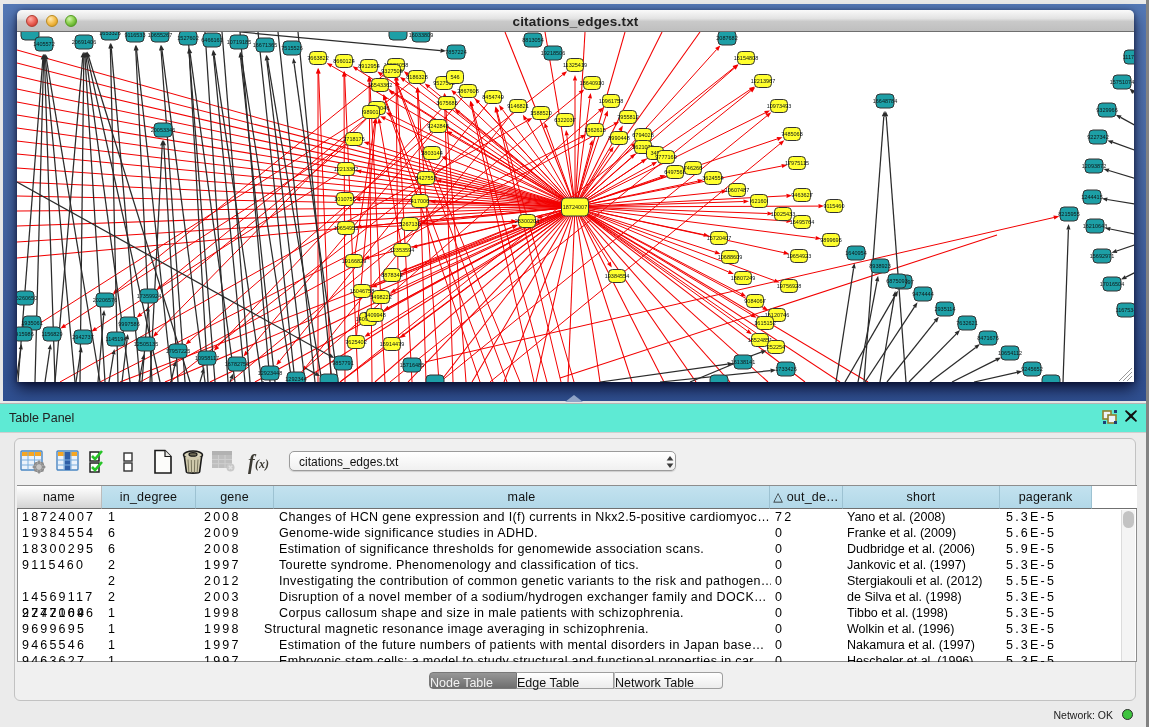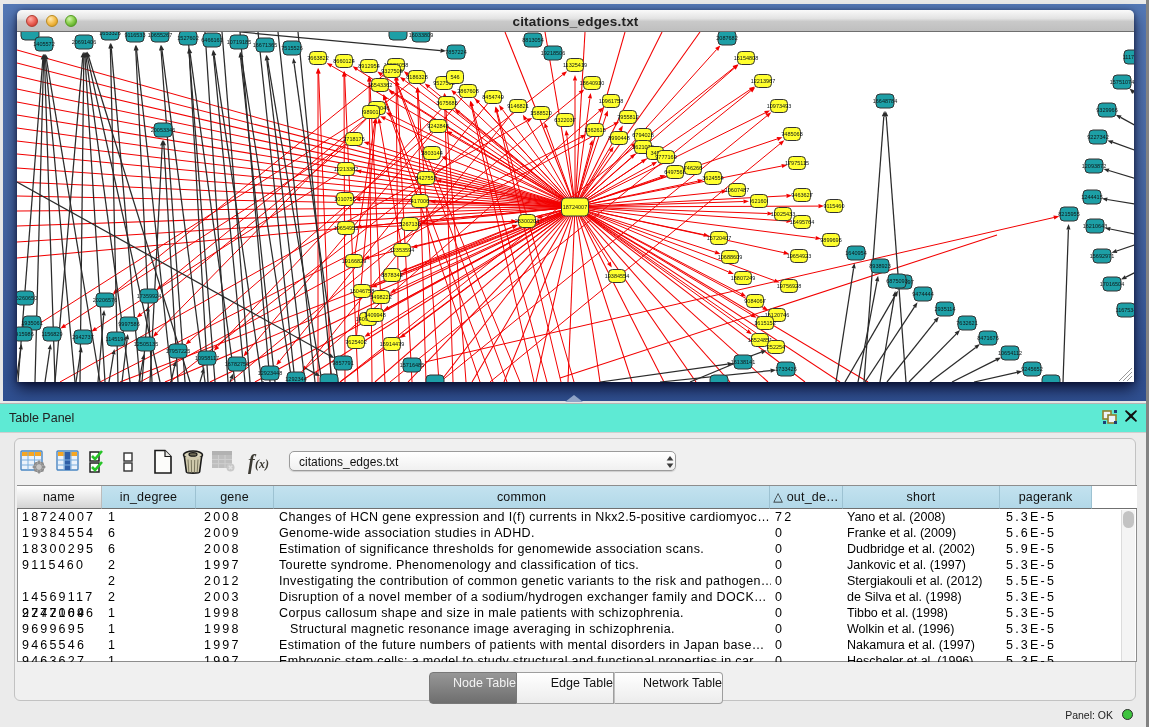--- a/index.html
+++ b/index.html
@@ -24,21 +24,21 @@
  border:1px solid #9b9b9b;border-radius:5px;box-shadow:0 1px 1px rgba(0,0,0,.15)}
 #dropdown .txt{position:absolute;left:9px;top:3px;font-size:12px;color:#111}
 #table{position:absolute;left:17px;top:485px;width:1120px;height:177px;background:#fff;border:1px solid #8d8d8d}
 .hcell{position:absolute;top:486px;height:23px;font-size:12.5px;letter-spacing:0.2px;color:#111;text-align:center;line-height:23px;
  background:linear-gradient(180deg,#c3e2ef 0%,#b2d8e8 100%);border-right:1px solid #9dc2d2;border-bottom:1px solid #707070}
 .hname{background:linear-gradient(180deg,#ffffff 0%,#e8e8e8 55%,#d3d3d3 100%);border-right:1px solid #bcbcbc}
 .cell{position:absolute;font-size:12.5px;color:#000;white-space:nowrap;overflow:hidden}
 .num{letter-spacing:2.2px}.ttl{letter-spacing:0.35px}
 #sbar{position:absolute;left:1121px;top:510px;width:14px;height:151px;background:#f4f4f4;border-left:1px solid #dcdcdc}
 #sthumb{position:absolute;left:1122.5px;top:511px;width:11px;height:17px;background:#c3c3c3;border-radius:6px}
-.seg{position:absolute;top:672px;height:32px;font-size:12.5px;line-height:20px;text-align:right;
+.seg{position:absolute;top:672px;height:17px;font-size:12.5px;line-height:20px;text-align:left;
  border:1px solid #9e9e9e;color:#111;background:linear-gradient(180deg,#ffffff,#ececec)}
 #seg1{left:429px;width:88px;border-radius:4px 0 0 4px;background:linear-gradient(180deg,#979797,#6e6e6e);color:#f3f3f3;border-color:#787878}
 #seg2{left:517px;width:97px;border-left:none}
 #seg3{left:614px;width:109px;border-radius:0 4px 4px 0;border-left:1px solid #c0c0c0}
 #mem{position:absolute;right:36px;top:709px;font-size:10.5px;color:#222}
 #memdot{position:absolute;left:1122px;top:709px;width:11px;height:11px;border-radius:50%;background:#3ec43e;border:1px solid #2c2c2c}
 #rstrip{position:absolute;left:1146px;top:0;width:3px;height:727px;background:#828282}
 </style></head><body>
 <div id="desktop">
  <div id="gwin"></div>
@@ -864,45 +864,45 @@
   <div class="txt">citations_edges.txt</div>
   <svg class="abs" style="left:375px;top:3px" width="10" height="14" viewBox="0 0 10 14">
     <path d="M5 1 L8.4 5.4 L1.6 5.4 Z" fill="#3c3c3c"></path>
       <path d="M5 13 L8.4 8.6 L1.6 8.6 Z" fill="#3c3c3c"></path>
   </svg>
 </div>
 <div id="table"></div>
 <div class="hcell hname" style="left:17px;width:85px">name</div>
 <div class="hcell " style="left:102px;width:94px">in_degree</div>
 <div class="hcell " style="left:196px;width:78px">gene</div>
-<div class="hcell " style="left:274px;width:496px">common</div>
+<div class="hcell " style="left:274px;width:496px">male</div>
 <div class="hcell " style="left:770px;width:73px">△ out_de…</div>
 <div class="hcell " style="left:843px;width:157px">short</div>
 <div class="hcell " style="left:1000px;width:92px">pagerank</div>
 <div class="hcell" style="left:1092px;width:45px;background:#fff;border-right:none"></div>
 <div class="cell num" style="left:22px;top:510px;width:80px;height:16px">18724007</div>
 <div class="cell num" style="left:108px;top:510px;width:60px;height:16px">1</div>
 <div class="cell num" style="left:204px;top:510px;width:60px;height:16px">2008</div>
 <div class="cell ttl" style="left:279px;top:510px;width:492px;height:16px">Changes of HCN gene expression and I(f) currents in Nkx2.5-positive cardiomyoc…</div>
 <div class="cell num" style="left:775px;top:510px;width:60px;height:16px">72</div>
 <div class="cell " style="left:847px;top:510px;width:150px;height:16px">Yano et al. (2008)</div>
 <div class="cell num" style="left:1006px;top:510px;width:80px;height:16px">5.3E-5</div>
 <div class="cell num" style="left:22px;top:526px;width:80px;height:16px">19384554</div>
 <div class="cell num" style="left:108px;top:526px;width:60px;height:16px">6</div>
 <div class="cell num" style="left:204px;top:526px;width:60px;height:16px">2009</div>
-<div class="cell ttl" style="left:279px;top:526px;width:492px;height:16px">Genome-wide association studies in ADHD.</div>
+<div class="cell ttl" style="left:279px;top:526px;width:492px;height:16px">Genome-wide significance studies in ADHD.</div>
 <div class="cell num" style="left:775px;top:526px;width:60px;height:16px">0</div>
 <div class="cell " style="left:847px;top:526px;width:150px;height:16px">Franke et al. (2009)</div>
 <div class="cell num" style="left:1006px;top:526px;width:80px;height:16px">5.6E-5</div>
 <div class="cell num" style="left:22px;top:542px;width:80px;height:16px">18300295</div>
 <div class="cell num" style="left:108px;top:542px;width:60px;height:16px">6</div>
 <div class="cell num" style="left:204px;top:542px;width:60px;height:16px">2008</div>
 <div class="cell ttl" style="left:279px;top:542px;width:492px;height:16px">Estimation of significance thresholds for genomewide association scans.</div>
 <div class="cell num" style="left:775px;top:542px;width:60px;height:16px">0</div>
-<div class="cell " style="left:847px;top:542px;width:150px;height:16px">Dudbridge et al. (2002)</div>
+<div class="cell " style="left:847px;top:542px;width:150px;height:16px">Dudbridge et al. (2006)</div>
 <div class="cell num" style="left:1006px;top:542px;width:80px;height:16px">5.9E-5</div>
 <div class="cell num" style="left:22px;top:558px;width:80px;height:16px">9115460</div>
 <div class="cell num" style="left:108px;top:558px;width:60px;height:16px">2</div>
 <div class="cell num" style="left:204px;top:558px;width:60px;height:16px">1997</div>
 <div class="cell ttl" style="left:279px;top:558px;width:492px;height:16px">Tourette syndrome. Phenomenology and classification of tics.</div>
 <div class="cell num" style="left:775px;top:558px;width:60px;height:16px">0</div>
 <div class="cell " style="left:847px;top:558px;width:150px;height:16px">Jankovic et al. (1997)</div>
 <div class="cell num" style="left:1006px;top:558px;width:80px;height:16px">5.3E-5</div>
 <div class="cell num" style="left:22px;top:606px;width:80px;height:16px">22420046</div>
 <div class="cell num" style="left:108px;top:574px;width:60px;height:16px">2</div>
@@ -921,21 +921,21 @@
 <div class="cell num" style="left:22px;top:606px;width:80px;height:16px">9777169</div>
 <div class="cell num" style="left:108px;top:606px;width:60px;height:16px">1</div>
 <div class="cell num" style="left:204px;top:606px;width:60px;height:16px">1998</div>
 <div class="cell ttl" style="left:279px;top:606px;width:492px;height:16px">Corpus callosum shape and size in male patients with schizophrenia.</div>
 <div class="cell num" style="left:775px;top:606px;width:60px;height:16px">0</div>
 <div class="cell " style="left:847px;top:606px;width:150px;height:16px">Tibbo et al. (1998)</div>
 <div class="cell num" style="left:1006px;top:606px;width:80px;height:16px">5.3E-5</div>
 <div class="cell num" style="left:22px;top:622px;width:80px;height:16px">9699695</div>
 <div class="cell num" style="left:108px;top:622px;width:60px;height:16px">1</div>
 <div class="cell num" style="left:204px;top:622px;width:60px;height:16px">1998</div>
-<div class="cell ttl" style="left:290px;top:622px;width:492px;height:16px">Structural magnetic resonance image averaging in schizophrenia.</div>
+<div class="cell ttl" style="left:264px;top:622px;width:492px;height:16px">Structural magnetic resonance image averaging in schizophrenia.</div>
 <div class="cell num" style="left:775px;top:622px;width:60px;height:16px">0</div>
 <div class="cell " style="left:847px;top:622px;width:150px;height:16px">Wolkin et al. (1996)</div>
 <div class="cell num" style="left:1006px;top:622px;width:80px;height:16px">5.3E-5</div>
 <div class="cell num" style="left:22px;top:638px;width:80px;height:16px">9465546</div>
 <div class="cell num" style="left:108px;top:638px;width:60px;height:16px">1</div>
 <div class="cell num" style="left:204px;top:638px;width:60px;height:16px">1997</div>
 <div class="cell ttl" style="left:279px;top:638px;width:492px;height:16px">Estimation of the future numbers of patients with mental disorders in Japan base…</div>
 <div class="cell num" style="left:775px;top:638px;width:60px;height:16px">0</div>
 <div class="cell " style="left:847px;top:638px;width:150px;height:16px">Nakamura et al. (1997)</div>
 <div class="cell num" style="left:1006px;top:638px;width:80px;height:16px">5.3E-5</div>
@@ -944,15 +944,15 @@
 <div class="cell num" style="left:204px;top:654px;width:60px;height:8px">1997</div>
 <div class="cell ttl" style="left:279px;top:654px;width:492px;height:8px">Embryonic stem cells: a model to study structural and functional properties in car…</div>
 <div class="cell num" style="left:775px;top:654px;width:60px;height:8px">0</div>
 <div class="cell " style="left:847px;top:654px;width:150px;height:8px">Hescheler et al. (1996)</div>
 <div class="cell num" style="left:1006px;top:654px;width:80px;height:8px">5.3E-5</div>
 <div id="sbar"></div>
 <div id="sthumb"></div>
 <div id="seg1" class="seg">Node Table</div>
 <div id="seg2" class="seg">Edge Table</div>
 <div id="seg3" class="seg">Network Table</div>
-<div id="mem">Panel: OK</div>
+<div id="mem">Network: OK</div>
 <div id="memdot"></div>
 <div id="rstrip"></div>
 
 </body></html>

